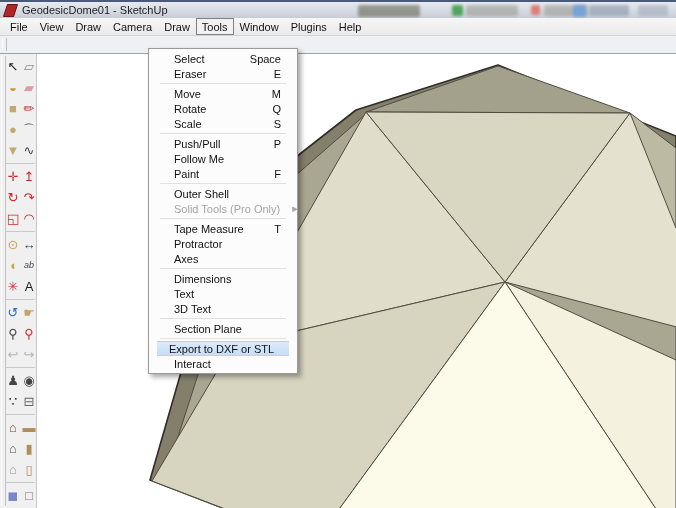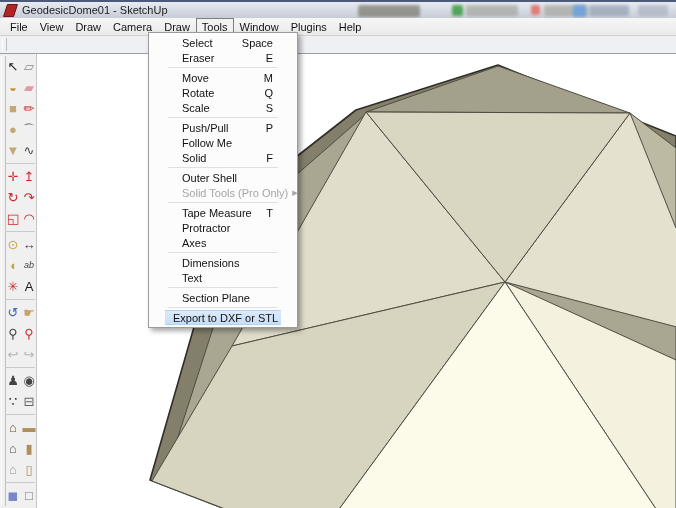--- a/index.html
+++ b/index.html
@@ -51,28 +51,28 @@
   .tool.small{font-size:9px;font-style:italic;}
   .tool-sep{height:5px;display:flex;align-items:center;}
   .tool-sep div{height:1px;background:#c9c9c9;width:30px;}
   
   .canvas{position:absolute;left:37px;top:0;width:639px;height:454px;background:#ffffff;}
   .canvas svg{display:block;}
   .canvas polygon{stroke:#4f4c42;stroke-width:1;stroke-linejoin:round;}
   .canvas polygon.rim{stroke:#2f2d27;stroke-width:1.6;}
   
   .menu-popup{
-    position:absolute;left:148px;top:32px;width:150px;
+    position:absolute;left:148px;top:48px;width:150px;
     background:#fcfcfc;border:1px solid #9b9b9b;
     box-shadow:3px 3px 5px rgba(0,0,0,.35);
-    padding:2px 16px;box-sizing:border-box;z-index:10;
+    padding:2px 8px;box-sizing:border-box;z-index:10;
   }
   .mi{height:15px;display:flex;align-items:center;padding:0 8px 0 17px;cursor:default;}
   .mi .lab{flex:1;white-space:nowrap;}
-  .mi .sc{margin-left:4px;white-space:nowrap;}
+  .mi .sc{margin-left:12px;white-space:nowrap;}
   .mi.dis{color:#a5a5a5;}
   .mi.hl{background:linear-gradient(#dceafb,#c6def6);border-top:1px solid #b3d3f2;
     border-bottom:1px solid #b3d3f2;height:13px;justify-content:center;}
   .menu-sep{height:1px;background:#e0e0e0;margin:2px 3px;}
 </style>
 </head>
 <body>
 
 <div class="titlebar">
   <div class="app-icon"></div>
@@ -256,21 +256,21 @@
     <div class="menu-sep"></div>
     <div class="mi">
       <span class="lab">Push/Pull</span>
       <span class="sc">P</span>
     </div>
     <div class="mi">
       <span class="lab">Follow Me</span>
       <span class="sc"></span>
     </div>
     <div class="mi">
-      <span class="lab">Solid</span>
+      <span class="lab">Paint</span>
       <span class="sc">F</span>
     </div>
     <div class="menu-sep"></div>
     <div class="mi">
       <span class="lab">Outer Shell</span>
       <span class="sc"></span>
     </div>
     <div class="mi dis">
       <span class="lab">Solid Tools (Pro Only)</span>
       <span class="sc">▸</span>
@@ -290,23 +290,31 @@
     </div>
     <div class="menu-sep"></div>
     <div class="mi">
       <span class="lab">Dimensions</span>
       <span class="sc"></span>
     </div>
     <div class="mi">
       <span class="lab">Text</span>
       <span class="sc"></span>
     </div>
+    <div class="mi">
+      <span class="lab">3D Text</span>
+      <span class="sc"></span>
+    </div>
     <div class="menu-sep"></div>
     <div class="mi">
       <span class="lab">Section Plane</span>
       <span class="sc"></span>
     </div>
     <div class="menu-sep"></div>
     <div class="mi hl">
       <span class="lab">Export to DXF or STL</span>
       <span class="sc"></span>
     </div>
+    <div class="mi">
+      <span class="lab">Interact</span>
+      <span class="sc"></span>
+    </div>
   </div>
 
 </body></html>

